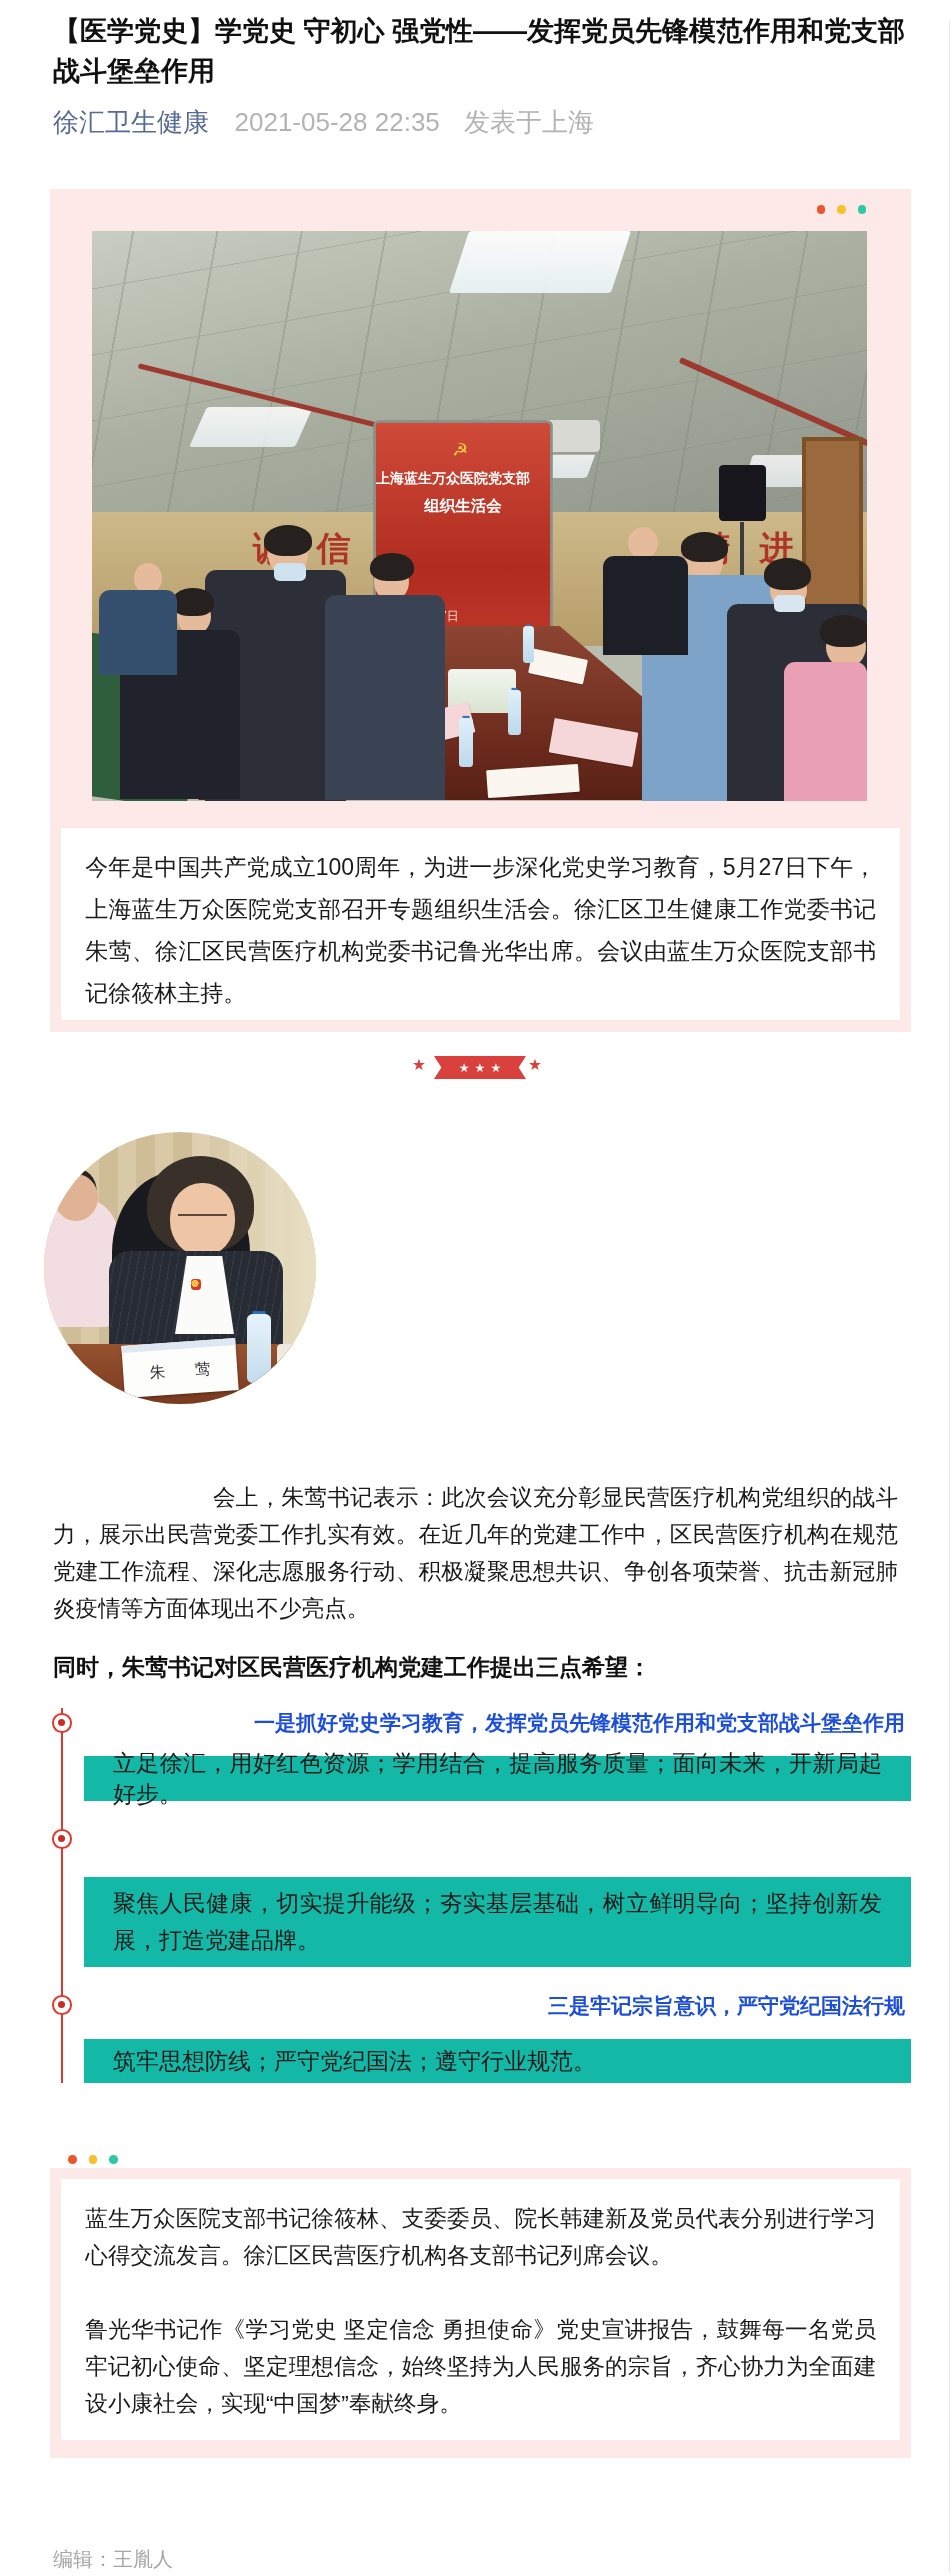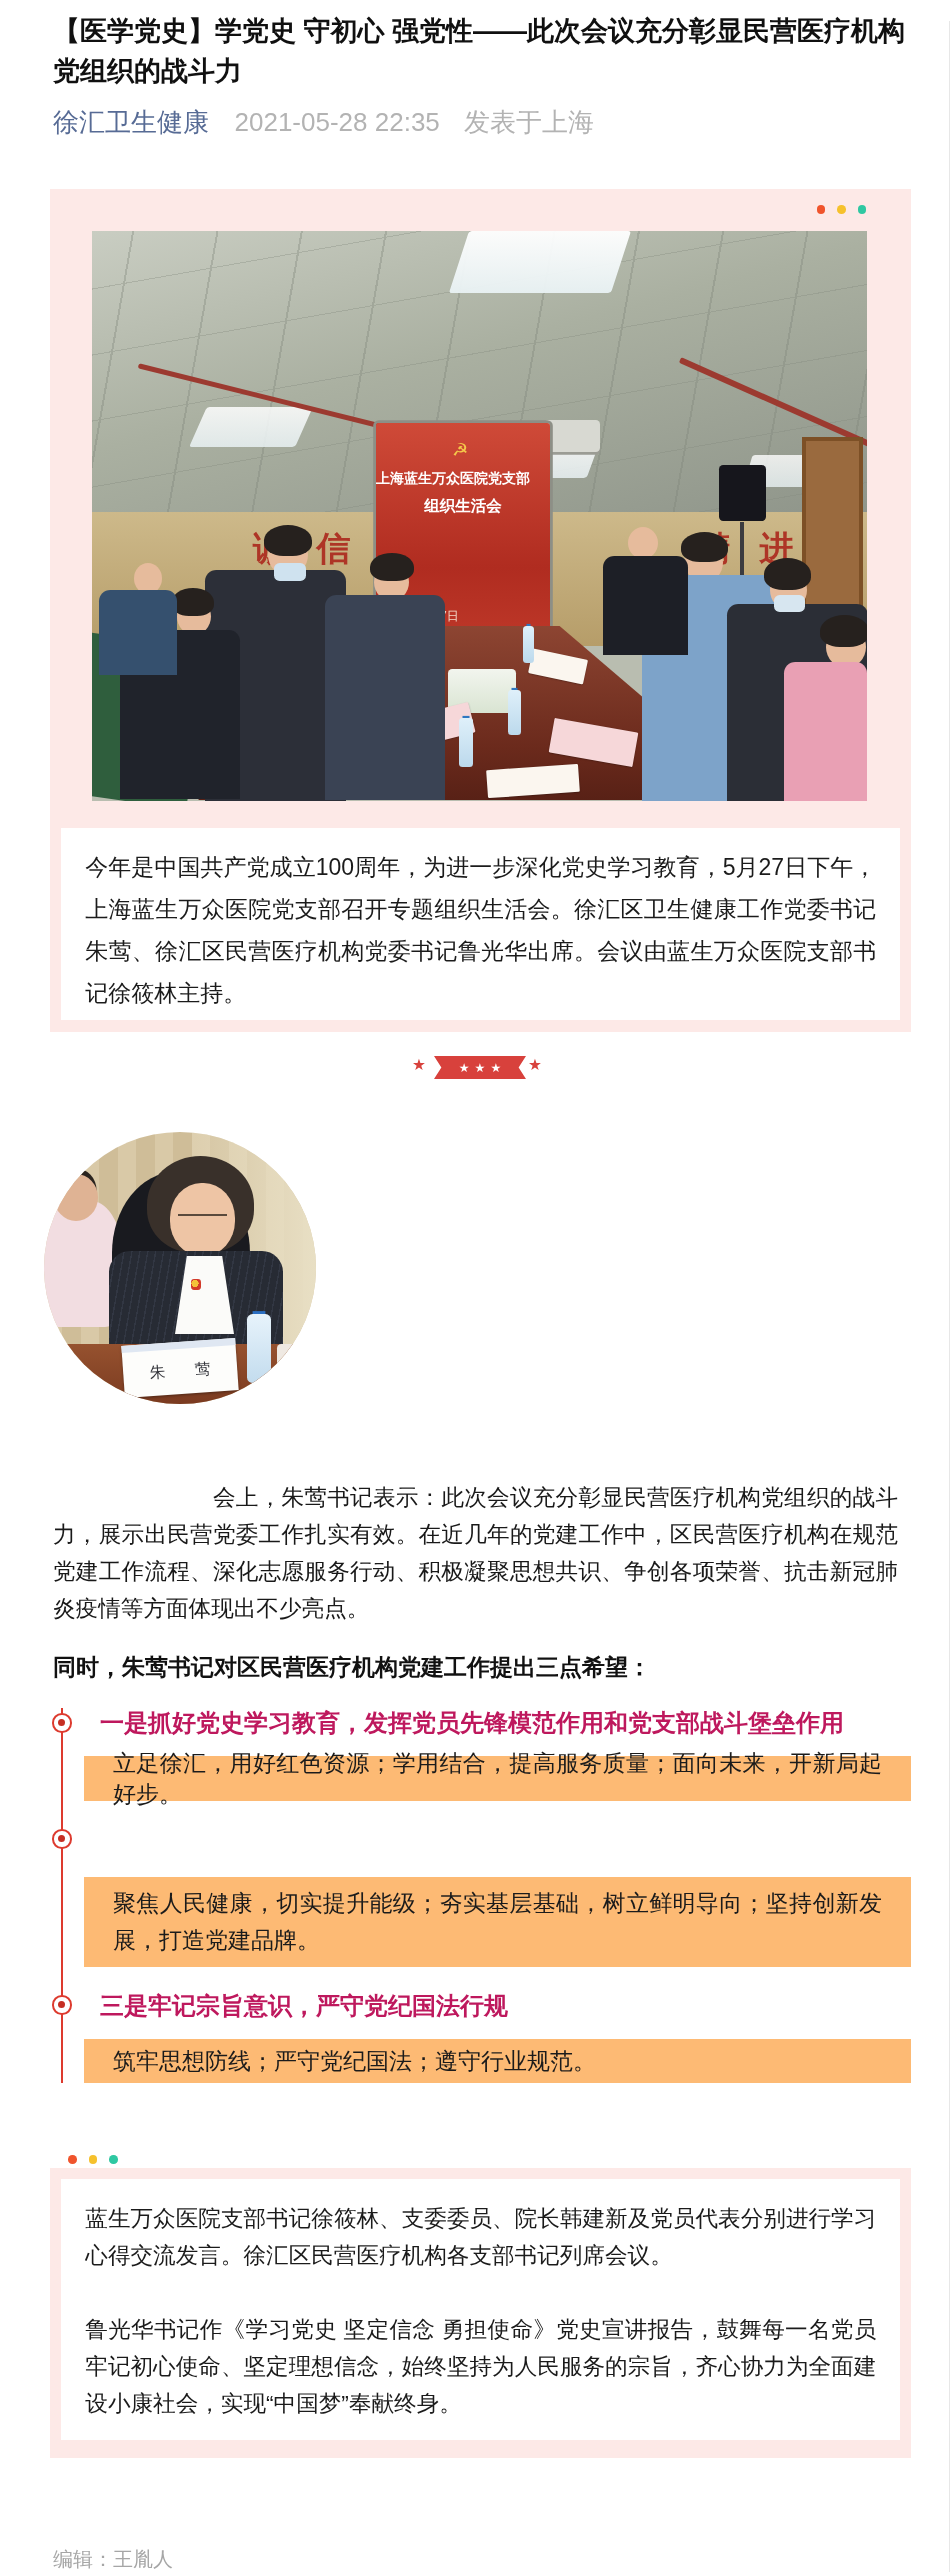--- a/index.html
+++ b/index.html
@@ -94,40 +94,40 @@
   
   .speech{left:53px;top:1479px;width:845px;font-size:22.6px;line-height:37px;text-align:justify;
     text-indent:160px;color:#191919;}
   .lead{left:53px;top:1651px;width:845px;font-size:23px;line-height:32px;font-weight:bold;color:#111;}
 
   
   .tline{left:61px;top:1708px;width:2.1px;height:375px;background:#dd3a2e;}
   .bullet{width:15.5px;height:15.5px;border:2.1px solid #dd3a2e;border-radius:50%;background:#fff;
     display:flex;align-items:center;justify-content:center;}
   .bullet i{width:7px;height:7px;border-radius:50%;background:#c62f24;}
-  .hopetitle{left:100px;width:805px;font-size:24px;font-weight:bold;color:#be185d;line-height:28px;}
-  .hopebody{left:84px;width:827px;background:#fdba74;color:#1b1b1b;font-size:23px;
+  .hopetitle{left:100px;width:805px;font-size:21px;font-weight:bold;color:#1d4ed8;line-height:28px;text-align:right;}
+  .hopebody{left:84px;width:827px;background:#14b8a6;color:#1b1b1b;font-size:23px;
     box-sizing:border-box;padding:0 29px;display:flex;align-items:center;text-align:justify;}
 
   
   .closecard{font-size:22.6px;line-height:37px;color:#1b1b1b;text-align:justify;}
   .closecard p{margin:0 0 37px 0;}
   .closecard p:last-child{margin:0;}
 
   
   .src{left:53px;width:635px;font-size:20px;line-height:30px;color:#a6a6a6;}
 
   .scrollline{left:949px;top:21px;width:1.4px;height:2551px;background:#e7e7e7;}
 </style>
 </head>
 <body>
 
 <div class="page">
 
-  <div class="abs title">【医学党史】学党史 守初心 强党性——此次会议充分彰显民营医疗机构党组织的战斗力</div>
+  <div class="abs title">【医学党史】学党史 守初心 强党性——发挥党员先锋模范作用和党支部战斗堡垒作用</div>
   <div class="abs byline">
     <span class="acct">徐汇卫生健康</span>
     <span class="meta">2021-05-28 22:35</span>
     <span class="meta">发表于上海</span>
   </div>
 
   <div class="abs pinkbox" style="left:50px;top:189px;width:861px;height:843px;">
     <div class="dots" style="position:absolute;right:45px;top:16px;">
       <span class="dot" style="background:#f0542c;"></span>
       <span class="dot" style="background:#f6c12c;"></span>

